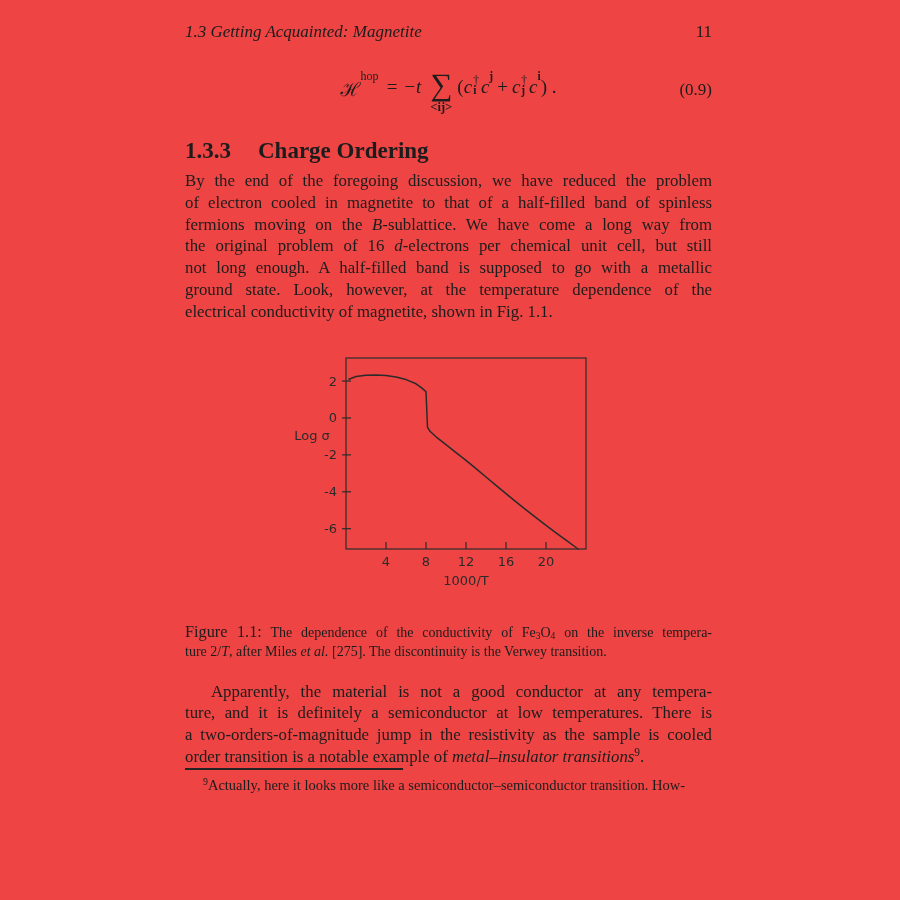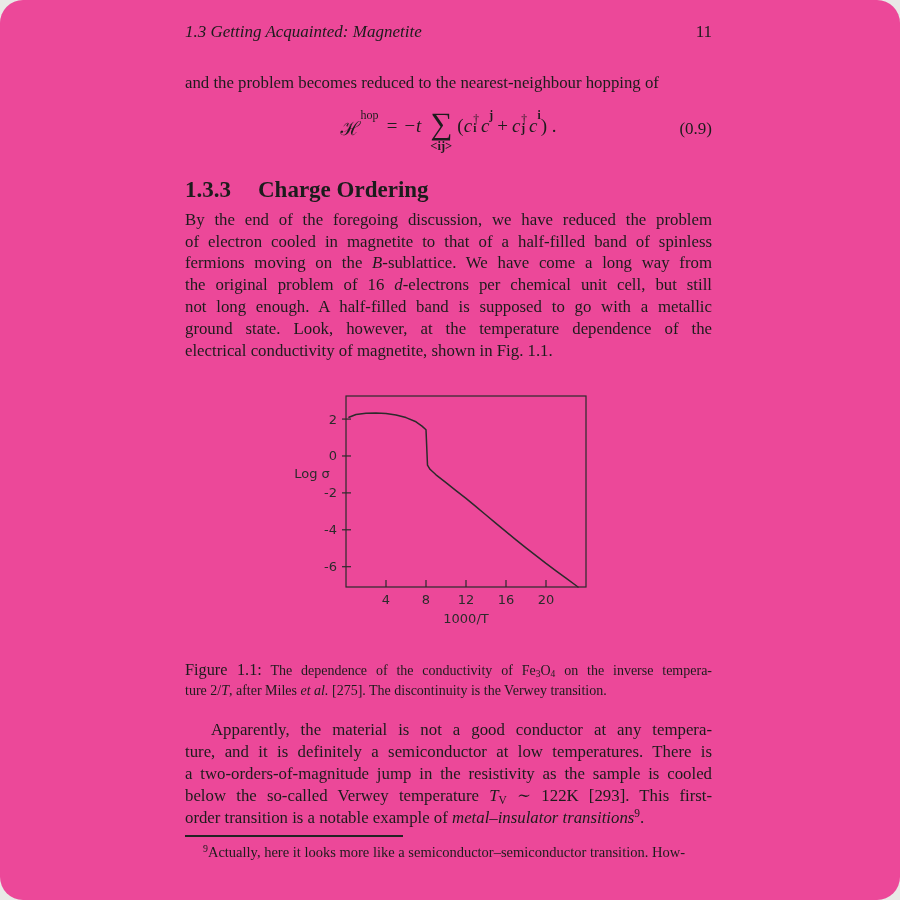--- a/index.html
+++ b/index.html
@@ -1,21 +1,20 @@
 <!DOCTYPE html>
 <html><head>
 <meta charset="utf-8">
 <style>
   html,body{margin:0;padding:0;}
   body{background:#e9e9e7;}
   .page{
     position:relative;width:900px;height:900px;overflow:hidden;
-    background:#ec4899;color:#1c1c1c;
+    background:#ef4444;color:#1c1c1c;
     font-family:"Liberation Serif","DejaVu Serif",serif;
-    border-radius:23px;
   }
   .column{position:absolute;left:185px;top:22px;width:527px;}
 
   sub,sup{line-height:0;font-size:68%;}
   sub{vertical-align:-0.25em;}
   sup{vertical-align:0.55em;}
 
   
   .running-head{display:flex;justify-content:space-between;align-items:baseline;
     font-size:17px;font-style:italic;height:20px;}
@@ -57,38 +56,37 @@
   .figure-block{margin-top:26px;margin-left:103px;width:330px;height:240px;}
   svg text{font-family:"DejaVu Sans","Liberation Sans",sans-serif;}
 
   
   .caption{margin-top:33px;font-size:14px;line-height:19.5px;}
   .caption .line{text-align:justify;text-align-last:justify;font-family:Liberation Serif, serif;}
   .caption .line:last-child{text-align-last:left;}
   .seg-label{font-size:16.3px;}
 
   
-  .footnote{margin-top:7px;}
+  .footnote{}
   .footnote-rule{width:218px;height:2px;background:#232323;margin-bottom:5px;}
   .footnote-text{font-size:14.5px;line-height:20px;}
   .footnote-text .line{text-indent:18px;text-align:left;text-align-last:left;}
 </style>
 </head>
 <body>
 
 <div class="page">
   <div class="column">
 
     <div class="running-head">
       <span>1.3  Getting Acquainted: Magnetite</span>
       <span class="page-num">11</span>
     </div>
 
     <div class="para para-intro">
-        <div class="line"><span>and the problem becomes reduced to the nearest-neighbour hopping of</span></div>
       </div>
 
     <div class="equation-row">
       <span class="eq-main">
         <span>ℋ</span>
           <sub class="eq-sub">hop</sub>
         <span class="eq-mid">= −t</span>
         <span class="sum-block">
           <span class="sum-sigma">∑</span>
           <span class="sum-limits">&lt;ij&gt;</span>
@@ -159,21 +157,20 @@
 
     <div class="caption">
         <div class="line"><span class="seg-label">Figure 1.1:</span><span> The dependence of the conductivity of Fe</span><sub>3</sub><span>O</span><sub>4</sub><span> on the inverse tempera-</span></div>
         <div class="line"><span>ture 2/</span><span class="seg-i">T</span><span>, after Miles </span><span class="seg-i">et al.</span><span> [275]. The discontinuity is the Verwey transition.</span></div>
       </div>
 
     <div class="para para-closing indent-first">
         <div class="line"><span>Apparently, the material is not a good conductor at any tempera-</span></div>
         <div class="line"><span>ture, and it is definitely a semiconductor at low temperatures. There is</span></div>
         <div class="line"><span>a two-orders-of-magnitude jump in the resistivity as the sample is cooled</span></div>
-        <div class="line"><span>below the so-called Verwey temperature </span><span class="seg-i">T</span><sub>V</sub><span> ∼ 122K [293]. This first-</span></div>
         <div class="line"><span>order transition is a notable example of </span><span class="seg-i">metal–insulator transitions</span><sup>9</sup><span>.</span></div>
       </div>
 
     <div class="footnote">
       <div class="footnote-rule"></div>
       <div class="footnote-text">
           <div class="line"><sup>9</sup><span>Actually, here it looks more like a semiconductor–semiconductor transition. How-</span></div>
         </div>
     </div>
 

